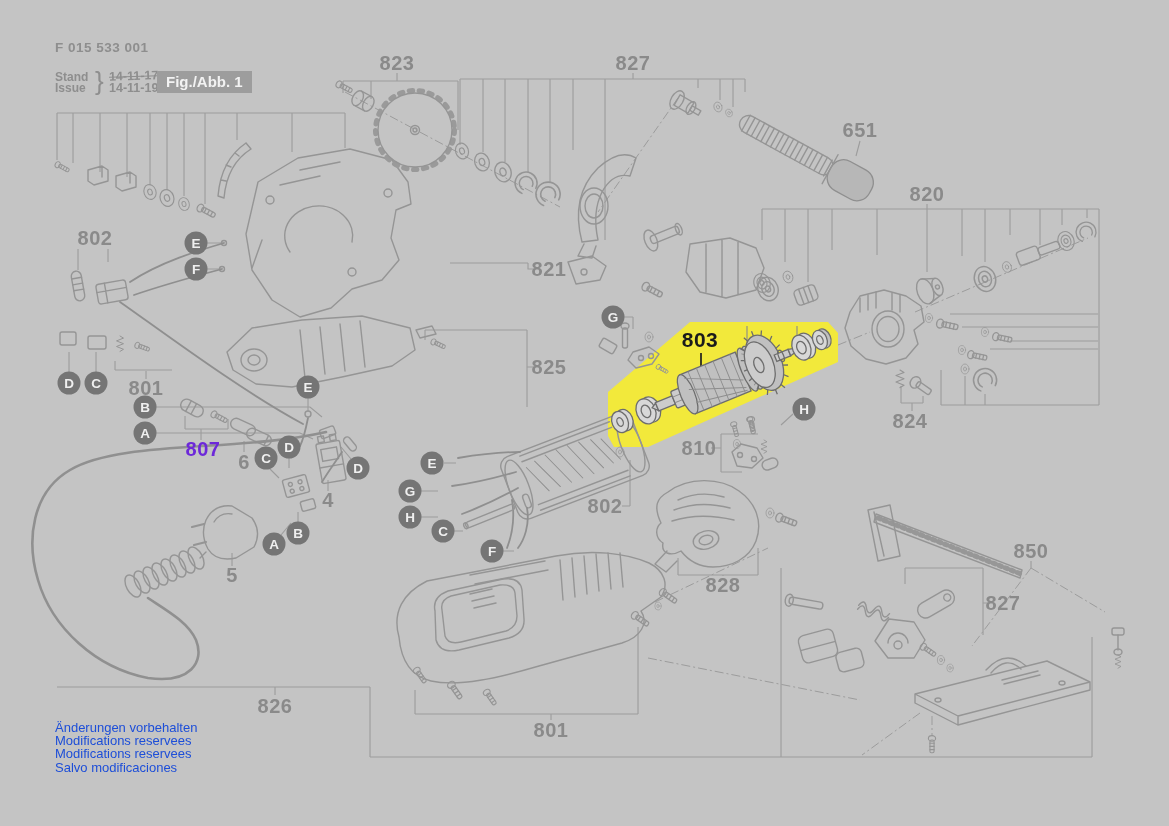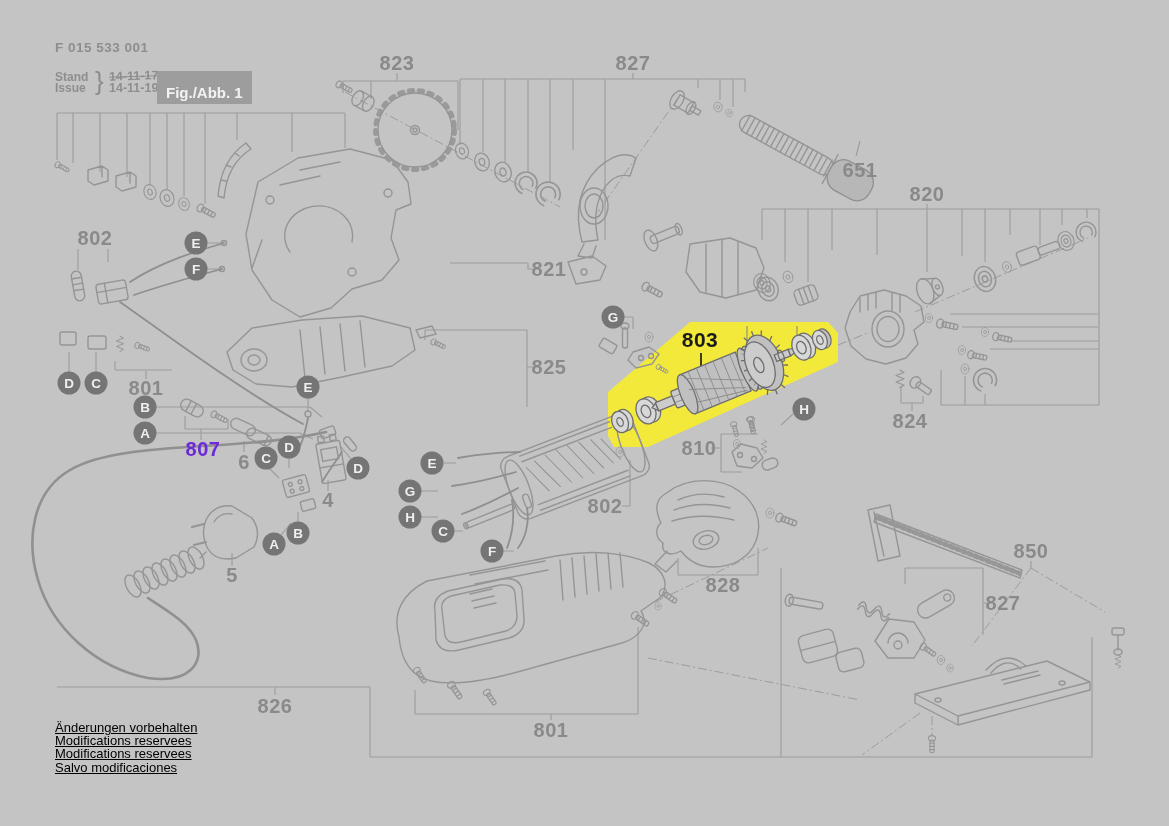--- a/index.html
+++ b/index.html
@@ -42,24 +42,24 @@
     font-size:13.5px;font-weight:bold;line-height:1;
   }
   #header{position:absolute;left:55px;top:40px;}
   .doc{font-size:13.5px;letter-spacing:.5px;font-weight:bold;color:#8e8e8e;}
   #standblock{position:absolute;left:0px;top:30px;width:300px;color:#8e8e8e;}
   .standcol{position:absolute;left:0;top:2px;font-size:12px;line-height:11px;font-weight:bold;}
   .brace{position:absolute;left:40px;top:-4px;font-size:26px;font-weight:normal;color:#8e8e8e;}
   .dates{position:absolute;left:54px;top:0px;font-size:12.5px;font-weight:bold;line-height:12px;}
   .struck{text-decoration:line-through;display:inline-block;transform:rotate(-2deg);}
   .badge{
-    position:absolute;left:102px;top:1px;padding:13px 9px 3px 9px;
+    position:absolute;left:102px;top:1px;padding:2px 9px 3px 9px;
     font-size:15px;font-weight:bold;
   }
-  #footer{position:absolute;left:55px;top:721px;font-size:13px;line-height:13.2px;color:#000000;text-decoration:underline;}
+  #footer{position:absolute;left:55px;top:721px;font-size:13px;line-height:13.2px;color:#1d4ed8;}
 </style>
 </head>
 <body style="background: rgb(196, 196, 196);">
 
 <div id="stage">
 
 <svg id="art" width="1169" height="826" viewBox="0 0 1169 826">
   <defs>
     <g id="wsh">
           <ellipse rx="8" ry="10"></ellipse>
@@ -468,21 +468,21 @@
   <div id="footer">
     <div>Änderungen vorbehalten</div>
     <div>Modifications reservees</div>
     <div>Modifications reservees</div>
     <div>Salvo modificaciones</div>
   </div>
 
   <div id="overlay">
       <div class="plabel" style="left: 397px; top: 63px; color: rgb(138, 138, 138);">823</div>
       <div class="plabel" style="left: 633px; top: 63px; color: rgb(138, 138, 138);">827</div>
-      <div class="plabel" style="left: 860px; top: 130px; color: rgb(138, 138, 138); margin-top: 40px;">651</div>
+      <div class="plabel" style="left: 860px; top: 130px; color: rgb(138, 138, 138);">651</div>
       <div class="plabel" style="left: 927px; top: 194px; color: rgb(138, 138, 138); text-align: right;">820</div>
       <div class="plabel" style="left: 549px; top: 269px; color: rgb(138, 138, 138);">821</div>
       <div class="plabel" style="left: 549px; top: 367px; color: rgb(138, 138, 138);">825</div>
       <div class="plabel" style="left: 95px; top: 238px; color: rgb(138, 138, 138);">802</div>
       <div class="plabel" style="left: 146px; top: 388px; color: rgb(138, 138, 138);">801</div>
       <div class="plabel" style="left: 203px; top: 449px; color: #6d28d9;">807</div>
       <div class="plabel" style="left: 244px; top: 462px; color: rgb(138, 138, 138);">6</div>
       <div class="plabel" style="left: 328px; top: 500px; color: rgb(138, 138, 138);">4</div>
       <div class="plabel" style="left: 232px; top: 575px; color: rgb(138, 138, 138);">5</div>
       <div class="plabel hl" style="left: 700px; top: 340px; color: rgb(27, 27, 27);">803</div>

